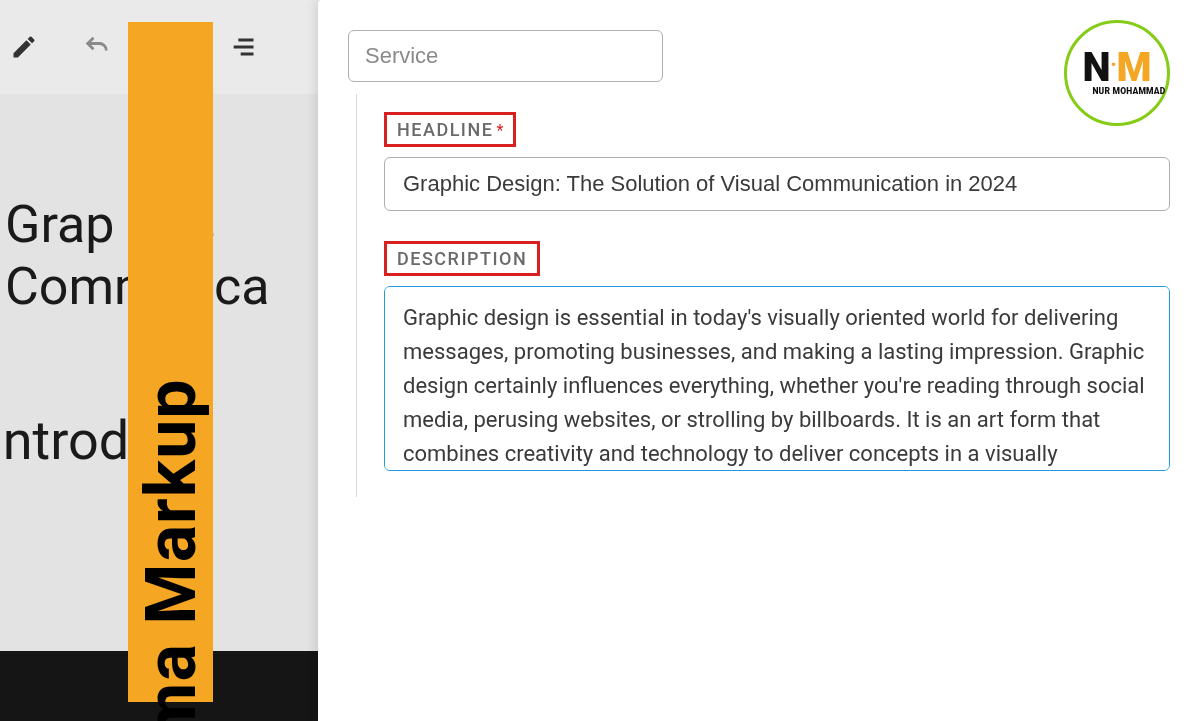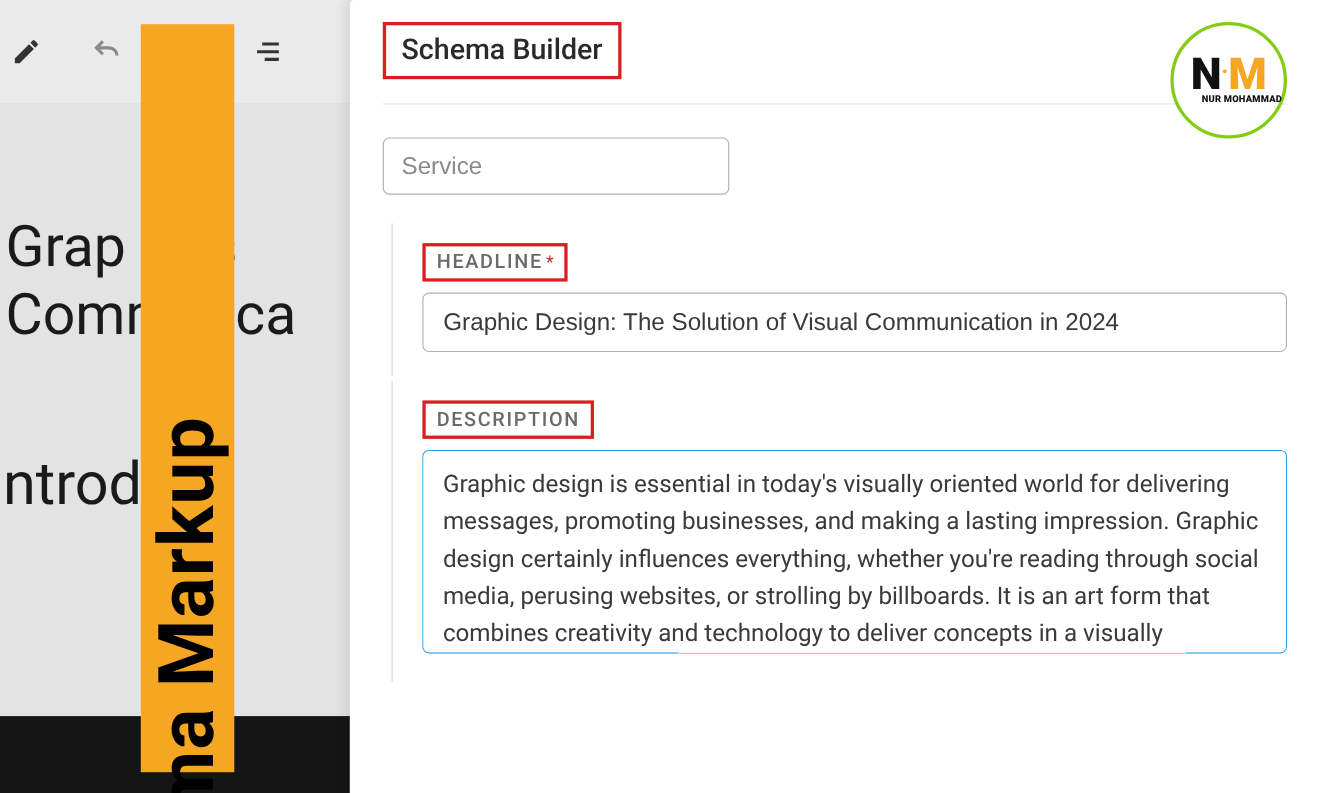--- a/index.html
+++ b/index.html
@@ -161,21 +161,21 @@
   height: 52px;
   border: 1px solid #b0b0b0;
   border-radius: 6px;
   padding: 0 16px;
   font-size: 22px;
   color: #8a8a8a;
   background: #fff;
 }
 
 .field-group {
-  margin-top: 44px;
+  margin-top: 30px;
   margin-left: 36px;
   position: relative;
 }
 
 .field-group::before {
   content: "";
   position: absolute;
   left: -28px;
   top: -18px;
   width: 1px;
@@ -304,26 +304,20 @@
 
   <div class="bg-dark-strip"></div>
 </div>
 
 <div class="vertical-badge">
   <div class="vertical-text">Schema Markup</div>
 </div>
 
 <div class="panel">
 
-  <div class="panel-header">
-    <div class="panel-title-box">
-      <div class="panel-title">Schema Builder</div>
-    </div>
-    <div class="panel-divider"></div>
-  </div>
 
 
   <div class="panel-body">
 
     <input class="type-input" type="text" value="Service" style="">
 
     <div class="field-group">
       <div class="field-label-box">
         <span class="field-label">HEADLINE</span><span class="required-mark">*</span>
       </div>

